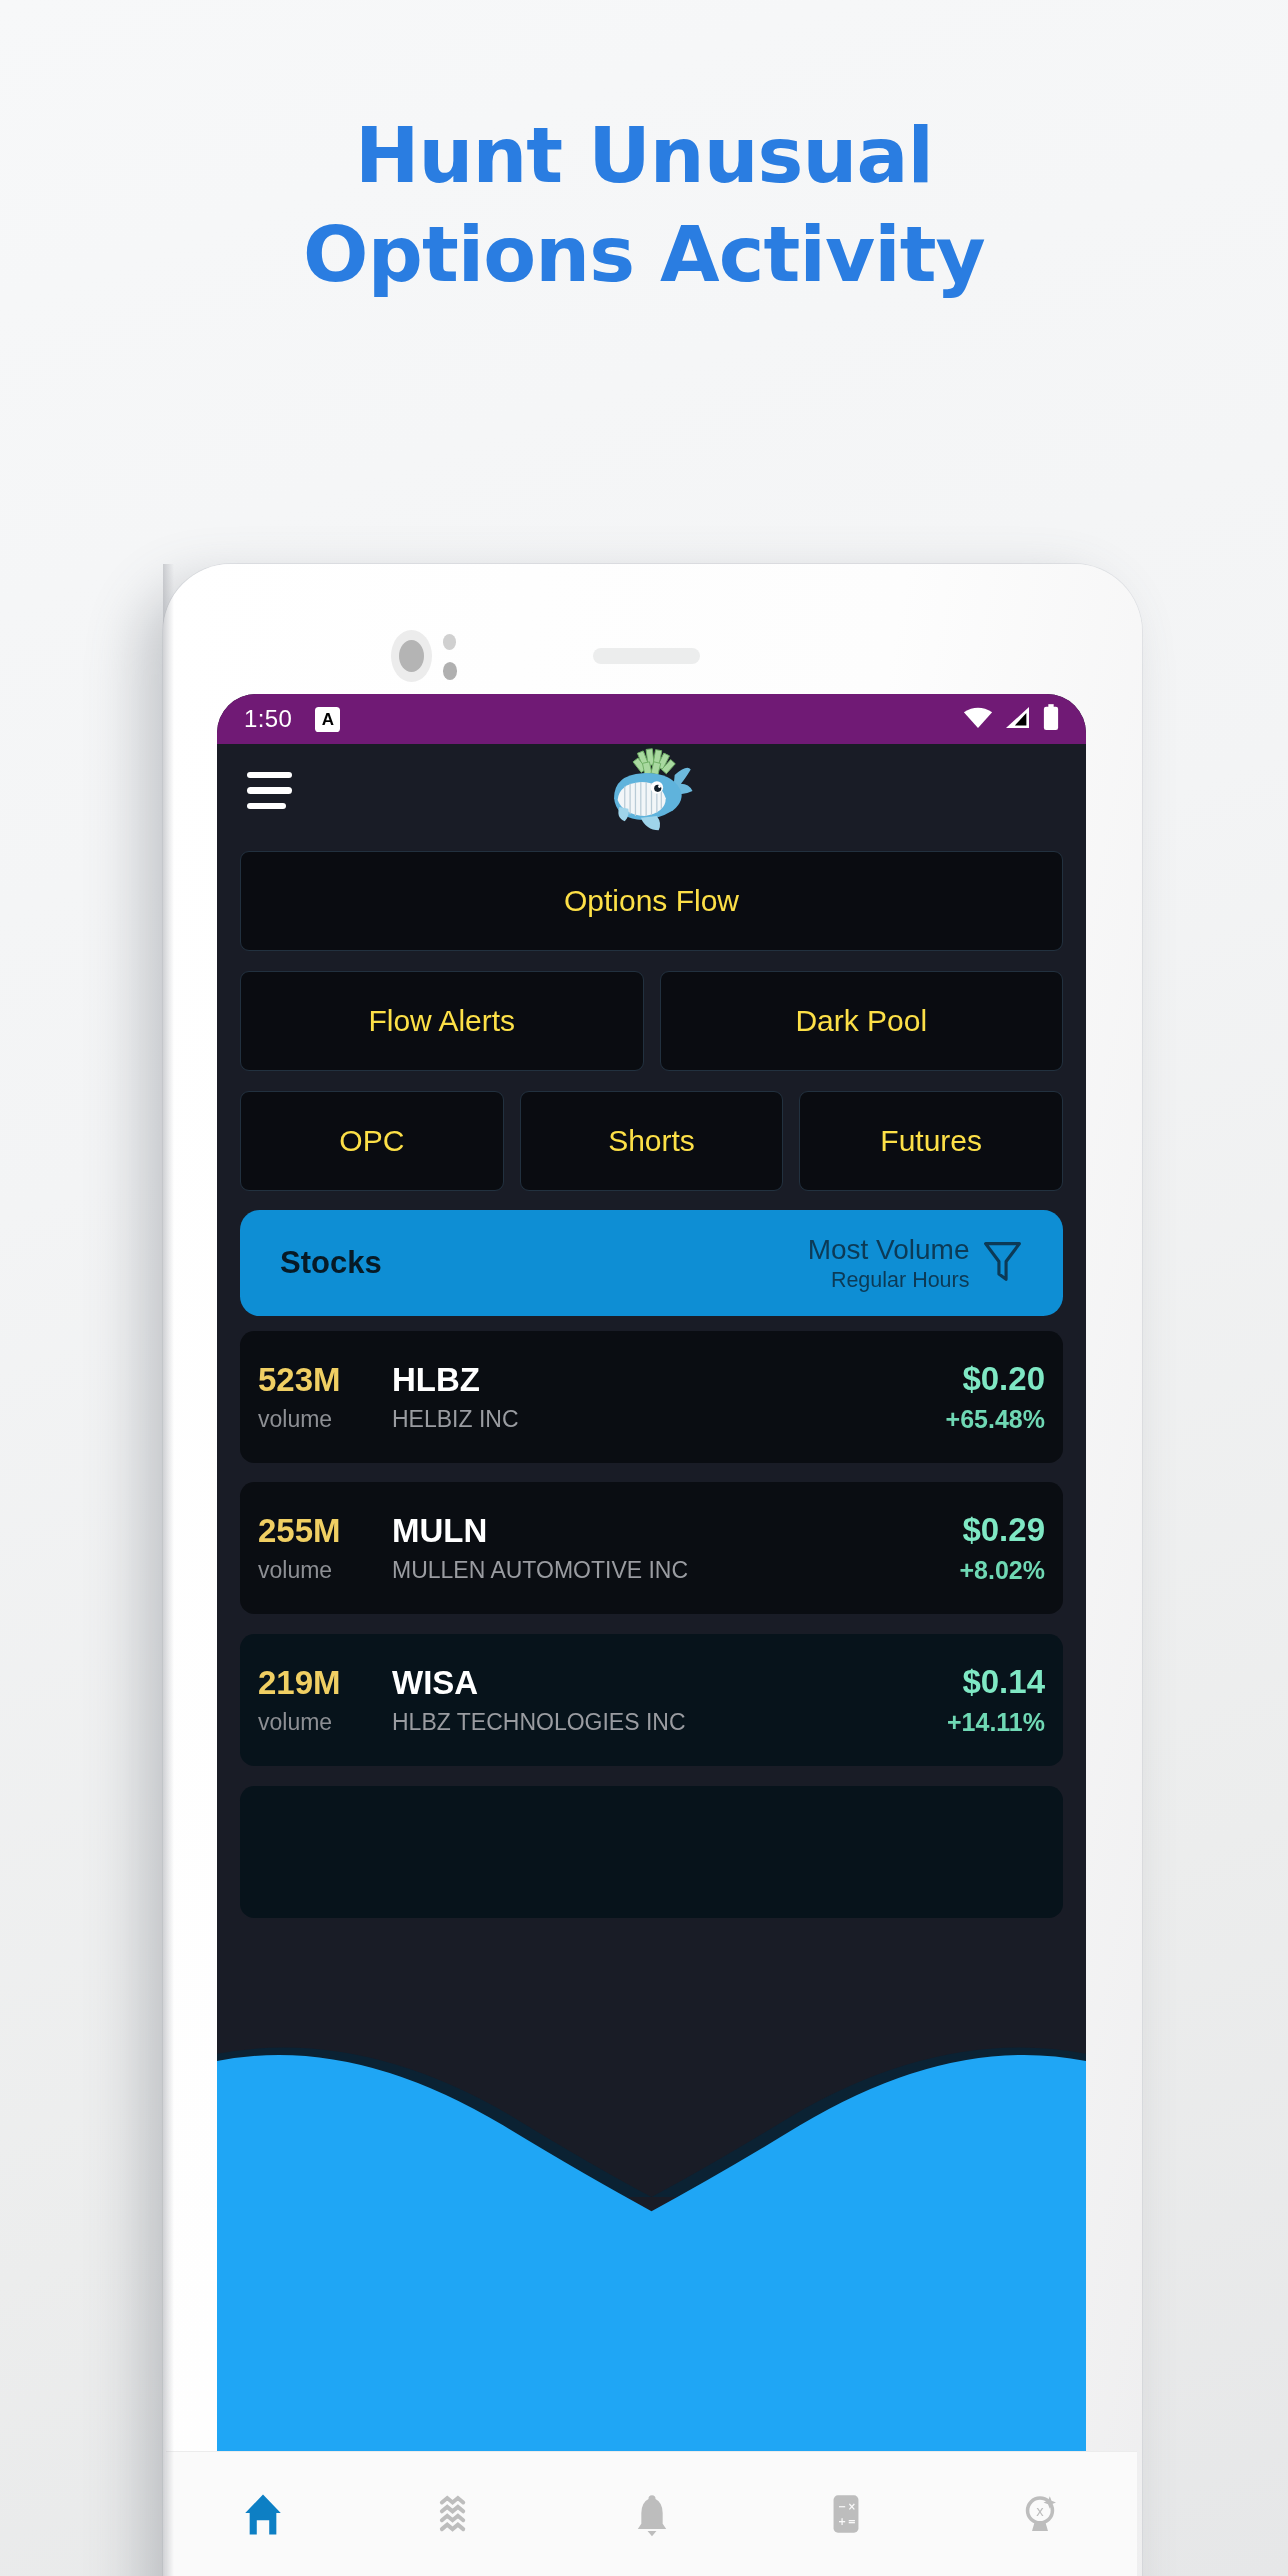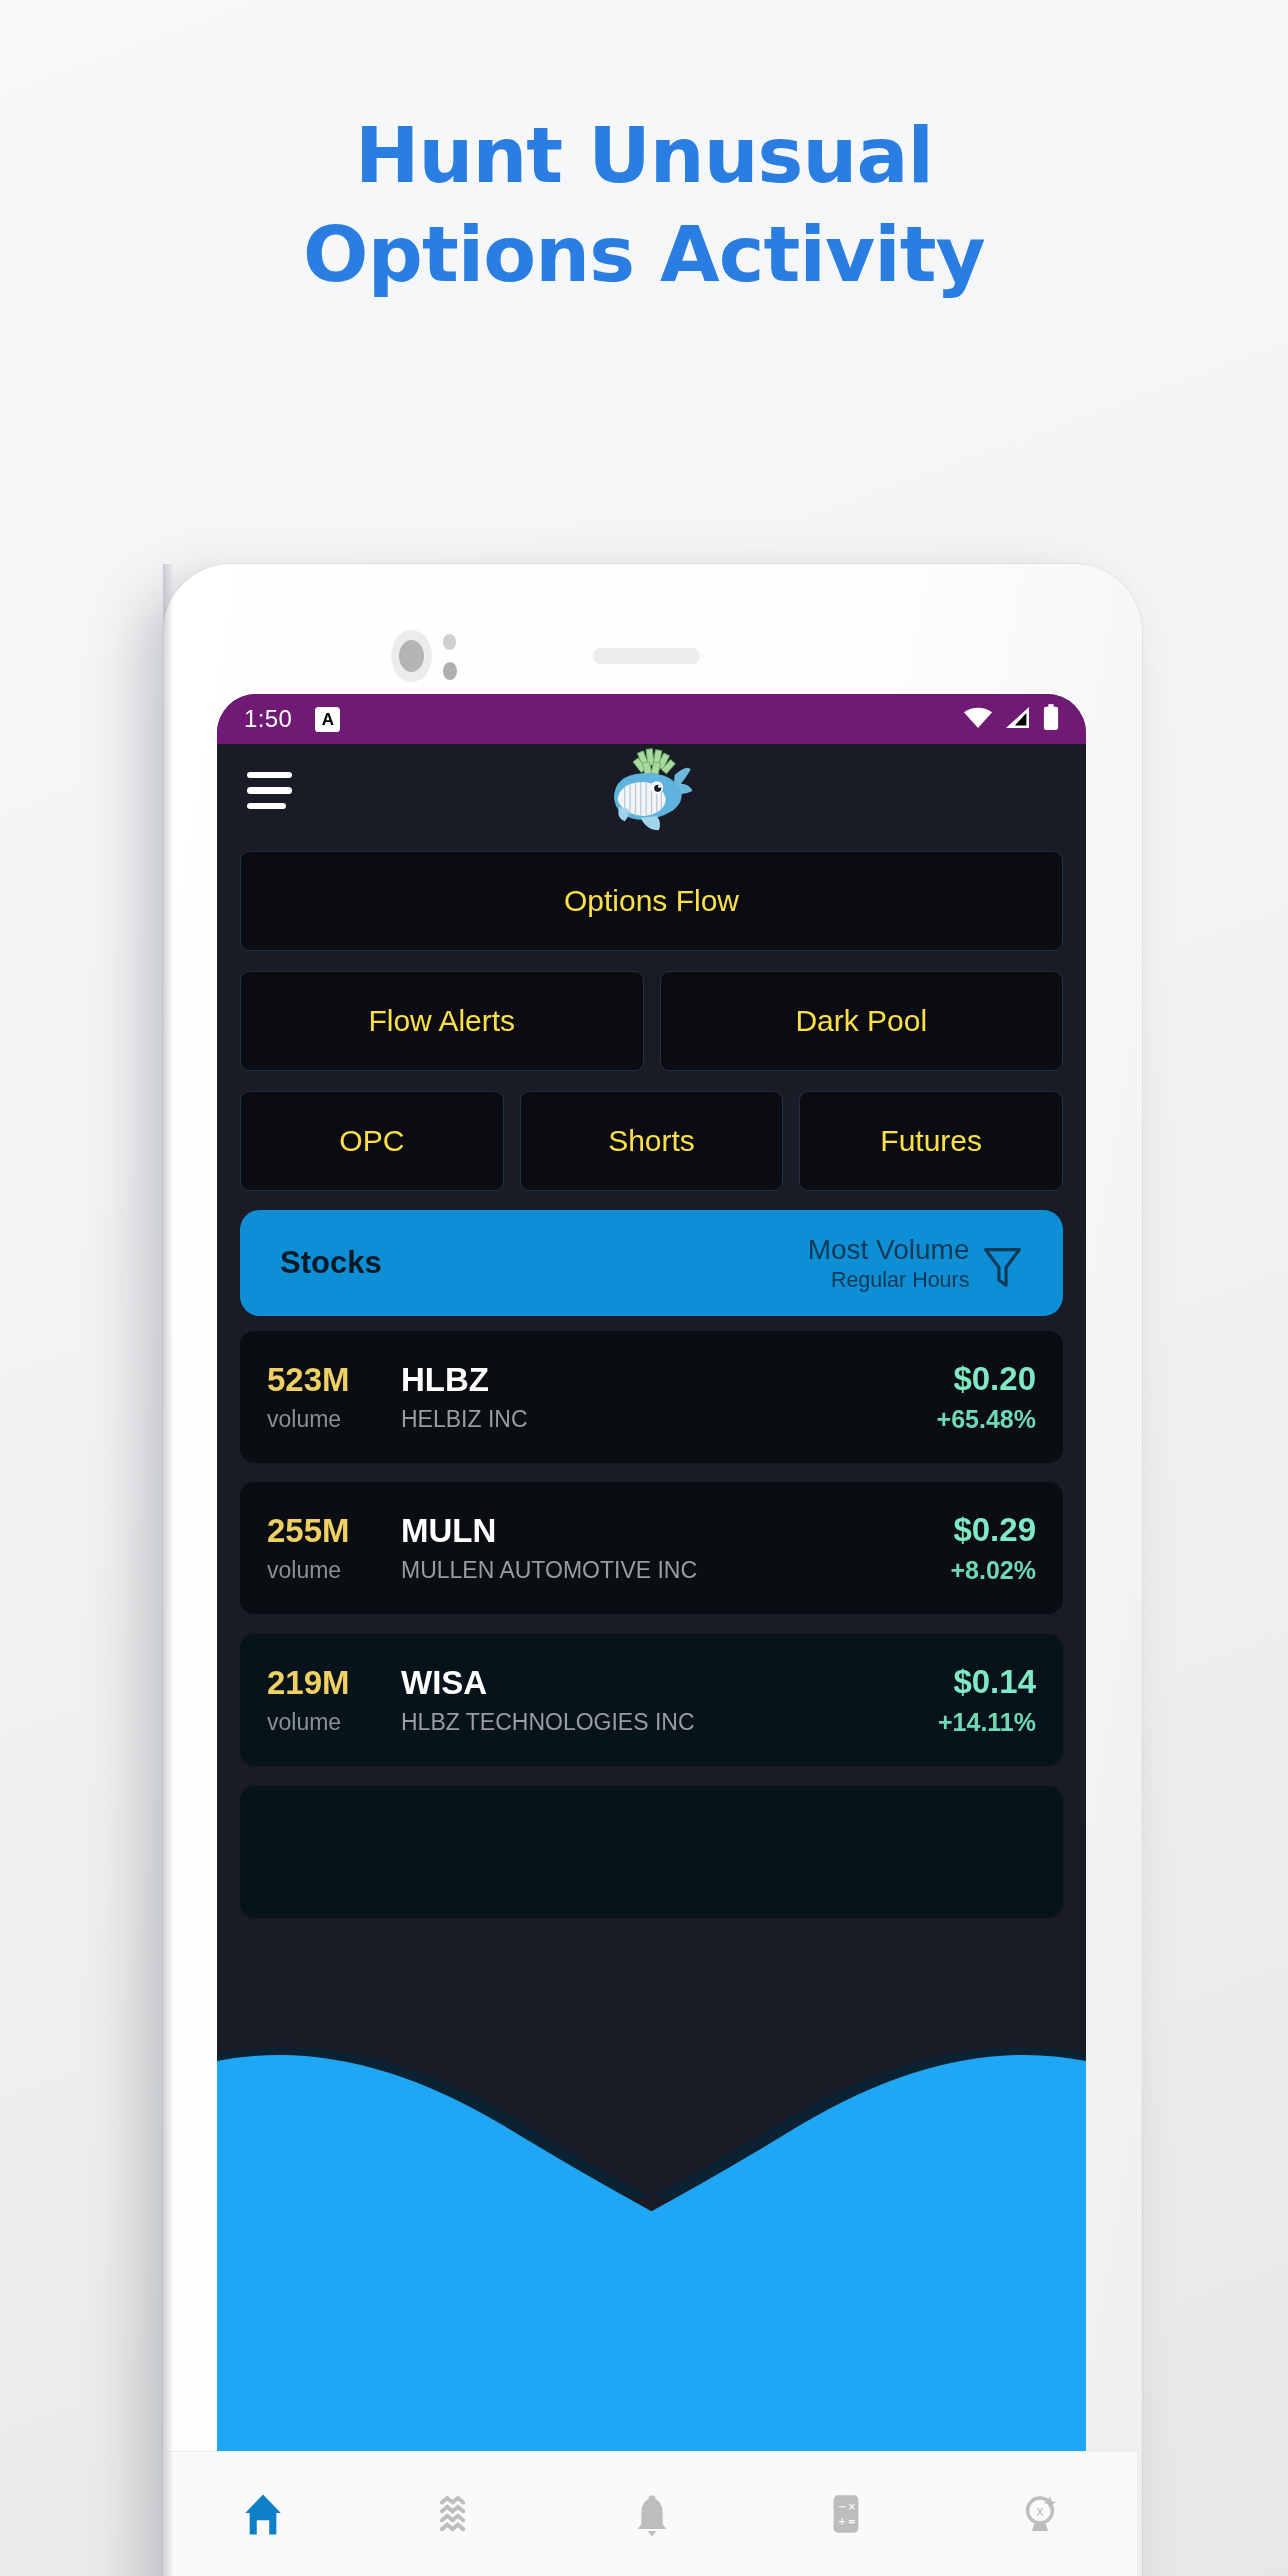--- a/index.html
+++ b/index.html
@@ -156,33 +156,33 @@
     margin: 14.3px 23px 0 23px;
     height: 106px;
     background: #0e8ed4;
     border-radius: 19.7px;
     display: flex;
     align-items: center;
     padding: 0 40px;
     cursor: pointer;
   }
   .filter-title { color: #071a26; font-size: 31px; font-weight: bold; }
-  .filter-right { margin-left: auto; display: flex; align-items: flex-end; gap: 12.5px; }
+  .filter-right { margin-left: auto; display: flex; align-items: center; gap: 12.5px; }
   .filter-sortwrap { text-align: right; line-height: 1.22; }
   .filter-sort { color: #0c3a56; font-size: 28px; }
   .filter-sub { color: #0c3a56; font-size: 21.5px; }
 
   
   .stock-list { position: relative; padding: 14.3px 23px 0 23px; z-index: 3; }
   .stock-row {
     height: 132px;
     background: #0a0d12;
     border-radius: 14.3px;
     margin-bottom: 19.7px;
-    padding: 0 27px;
+    padding: 0 18px;
     display: flex;
     align-items: center;
     cursor: pointer;
     position: relative;
   }
   .stock-row.on-wave { background: #07131b; }
   .sr-left { display: flex; flex-direction: column; gap: 7.2px; }
   .sr-line1 { display: flex; align-items: baseline; gap: 16px; }
   .sr-line2 { display: flex; align-items: baseline; gap: 16px; }
   .sr-vol { color: #f0cf63; font-size: 33px; font-weight: bold; min-width: 118px; }

